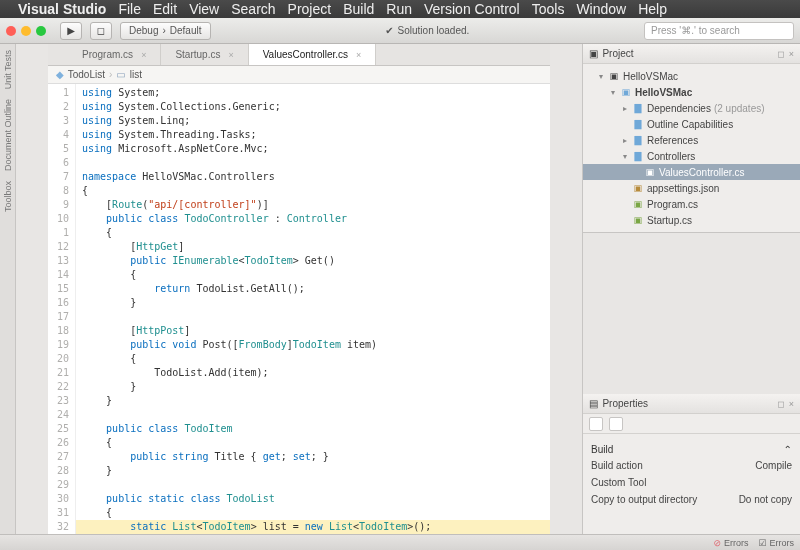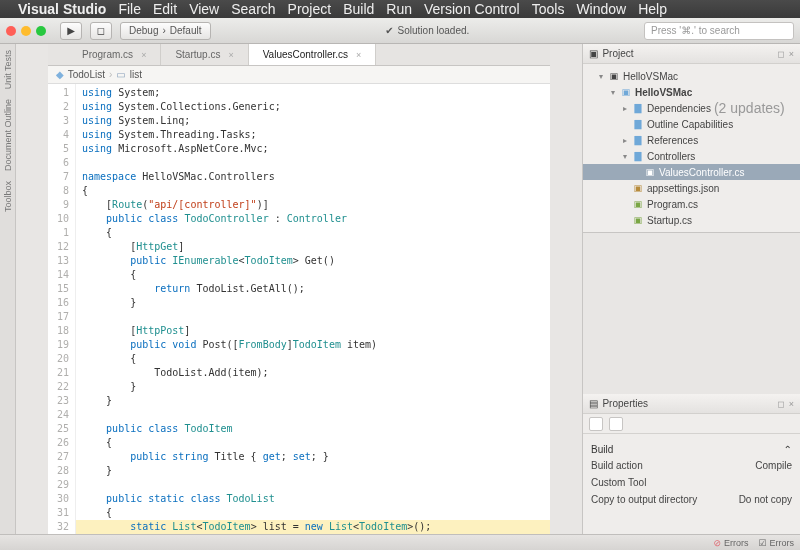--- a/index.html
+++ b/index.html
@@ -112,21 +112,21 @@
     justify-content:space-between;
   }
   .panel-head .icons{ display:flex; gap:4px; color:#999; font-size:9px;}
   .tree { padding:4px 0; font-size:10px; background:#efedeb;}
   .tree-row {
     display:flex; align-items:center; height:16px;
     padding:0 4px; gap:3px; color:#444;
   }
   .tree-row .disc{ width:8px; text-align:center; color:#888; font-size:8px;}
   .tree-row.sel { background:#9aa9b8; color:#fff;}
-  .muted{ color:#999; font-size:14px;text-align:center;}
+  .muted{ color:#999; font-size:10px;text-align:center;}
   .ind1{padding-left:14px;} .ind2{padding-left:26px;} .ind3{padding-left:38px;} .ind4{padding-left:50px;}
   .ficon{ width:12px; height:12px; display:inline-flex; align-items:center; justify-content:center; font-size:9px;}
   .folder{ color:#6fa8d8;} .csfile{color:#7aa644;} .jsonf{color:#b78b3b;}
   .props { flex:1; background:#efedeb; display:flex; flex-direction:column;}
   .props-body{ padding:6px 8px; font-size:10px; color:#444;}
   .prop-row{ display:flex; justify-content:space-between; padding:3px 0;}
   .prop-section{ padding:4px 0 2px 0; color:#333; display:flex; justify-content:space-between;}
   .toolbar-small{ height:20px; border-bottom:1px solid #d4d2cf; display:flex; align-items:center; padding:0 6px; gap:6px;}
   .toolbar-small .ico{ width:14px;height:14px; border:1px solid #c7c5c3; border-radius:2px; background:#fff;}
   

